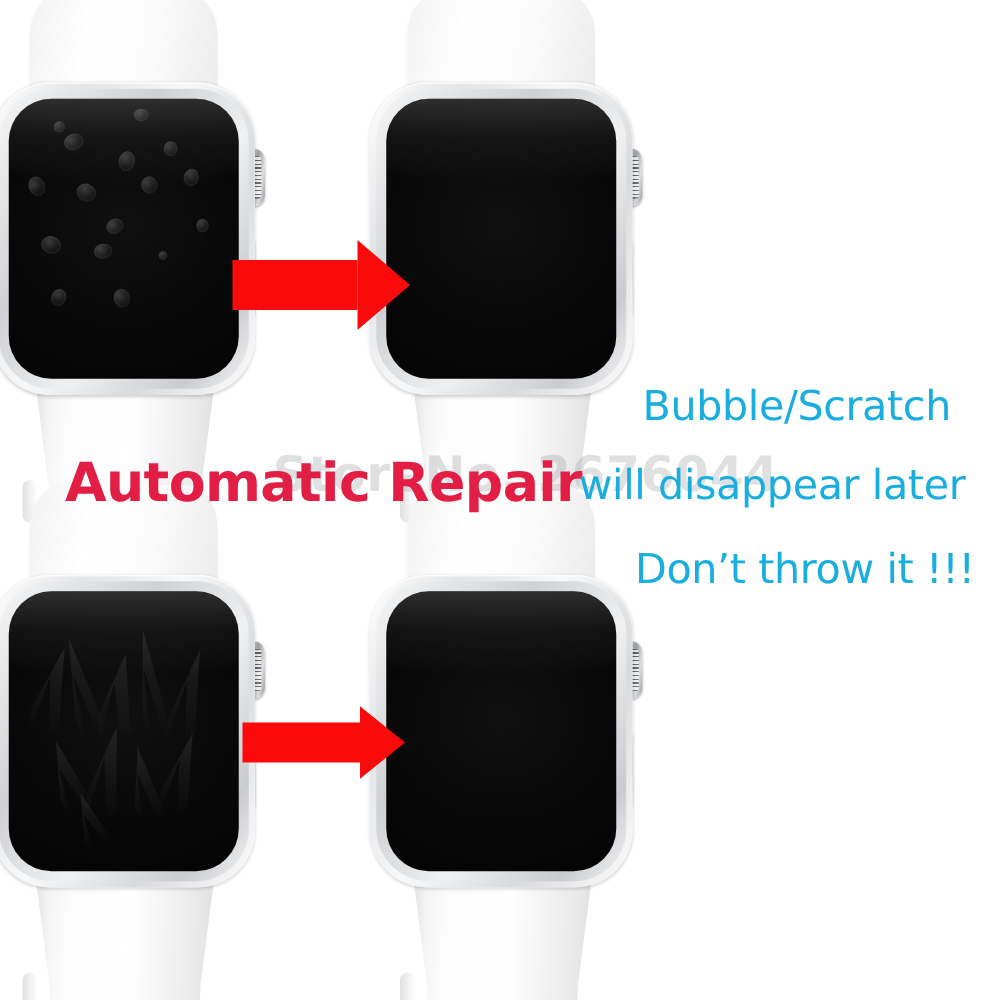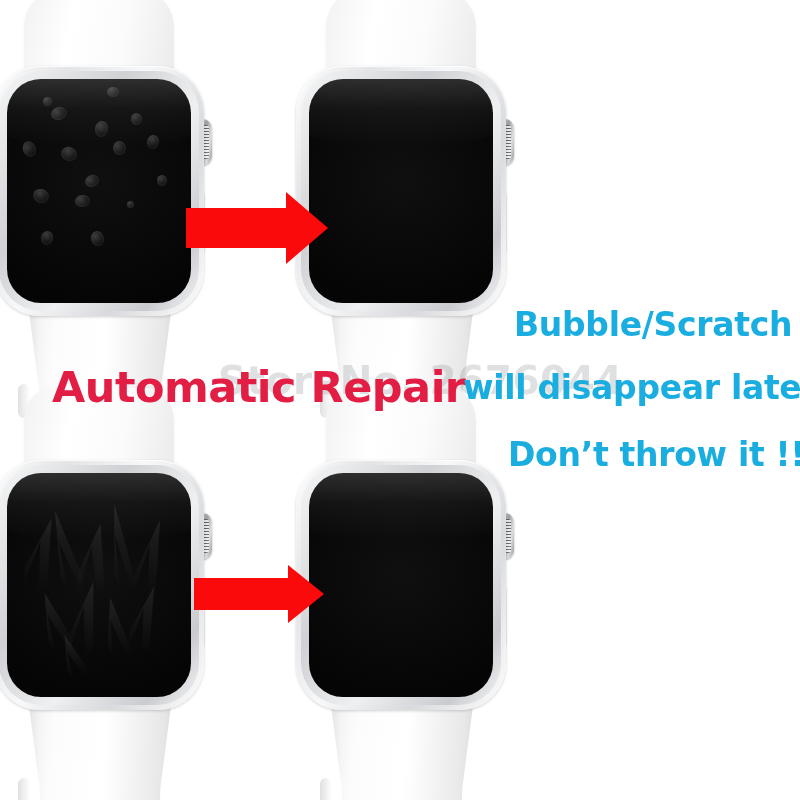--- a/index.html
+++ b/index.html
@@ -216,21 +216,21 @@
     color: #E31E45;
     letter-spacing: -0.5px;
     white-space: nowrap;
     font-family: "DejaVu Sans", sans-serif;
     text-align: right;
   }
   .blue-line {
     position: absolute;
     color: #19ADE0;
     font-size: 33px;
-    font-weight: 700;
+    font-weight: 400;
     white-space: nowrap;
     font-family: "DejaVu Sans", sans-serif;
     letter-spacing: -0.3px;
   }
   .blue-1 { left: 514px; top: 305px; }
   .blue-2 { left: 463px; top: 368px; }
   .blue-3 { left: 508px; top: 435px; }
 
   .watermark {
     position: absolute;

